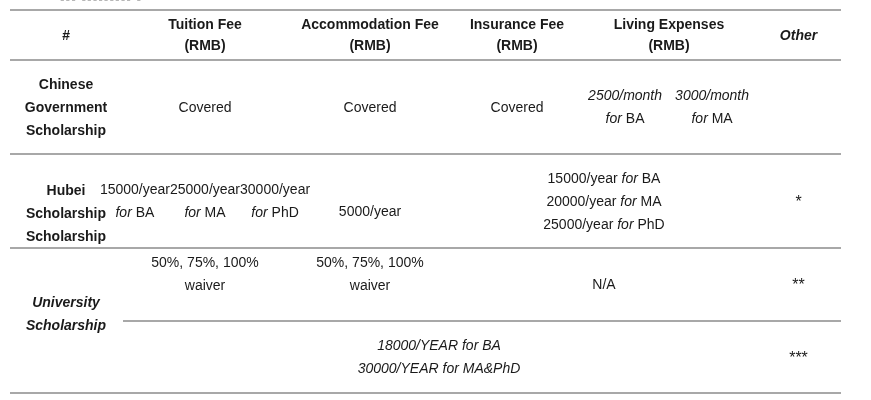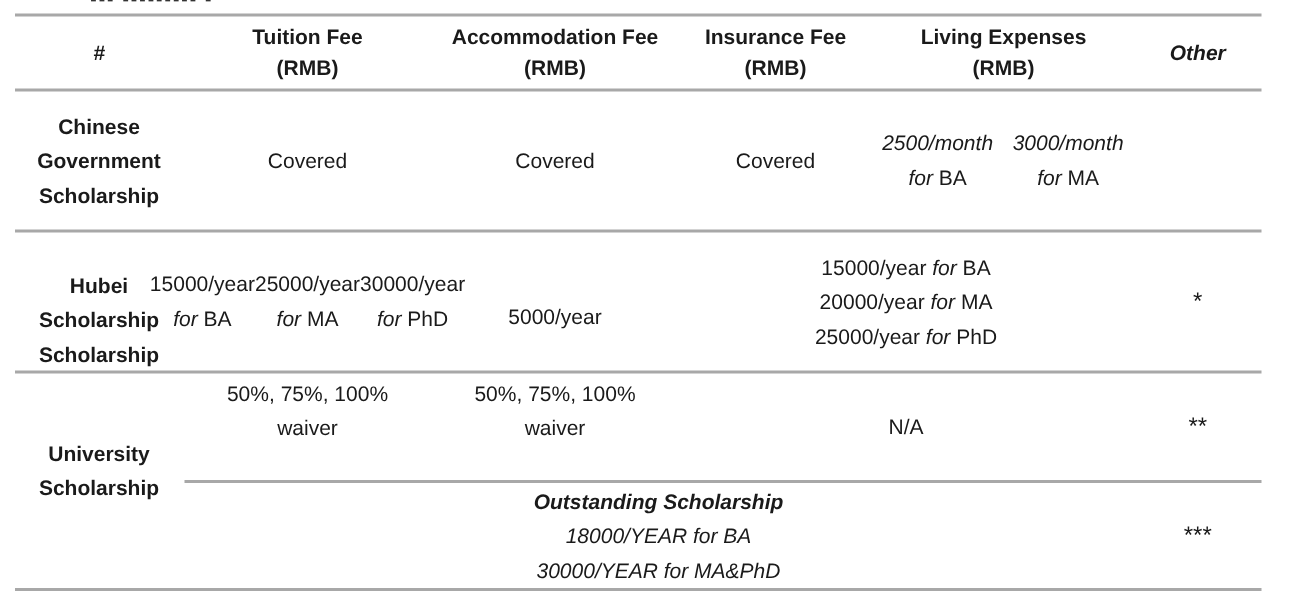--- a/index.html
+++ b/index.html
@@ -111,42 +111,41 @@
       <span><span>15000/year </span><i>for</i><span> BA</span></span>
       <span><span>20000/year </span><i>for</i><span> MA</span></span>
       <span><span>25000/year </span><i>for</i><span> PhD</span></span>
     </div>
     <div class="cell mark" style="left:756px; width:85px; top:155px; height:92px;">
       <span>*</span>
     </div>
   </div>
 
   <div>
-    <div class="cell rowhead" style="left:10px; width:112px; top:249px; height:130px;">
+    <div class="cell rowhead" style="left:10px; width:112px; top:249px; height:130px;font-style:italic;">
       <span>University</span>
       <span>Scholarship</span>
     </div>
 
     <div class="cell" style="left:122px; width:166px; top:251px; height:58px; justify-content:flex-start;">
       <span>50%, 75%, 100%</span>
       <span>waiver</span>
     </div>
     <div class="cell" style="left:288px; width:164px; top:251px; height:58px; justify-content:flex-start;">
       <span>50%, 75%, 100%</span>
       <span>waiver</span>
     </div>
     <div class="cell" style="left:452px; width:304px; top:249px; height:71px;">
       <span>N/A</span>
     </div>
     <div class="cell mark" style="left:756px; width:85px; top:249px; height:71px;">
       <span>**</span>
     </div>
 
     <div class="cell" style="left:122px; width:634px; top:322px; height:70px;">
-      <b><i>Outstanding Scholarship</i></b>
       <i>18000/YEAR for BA</i>
       <i>30000/YEAR for MA&amp;PhD</i>
     </div>
     <div class="cell mark" style="left:756px; width:85px; top:322px; height:70px;">
       <span>***</span>
     </div>
   </div>
 </div>
 
 </body></html>

